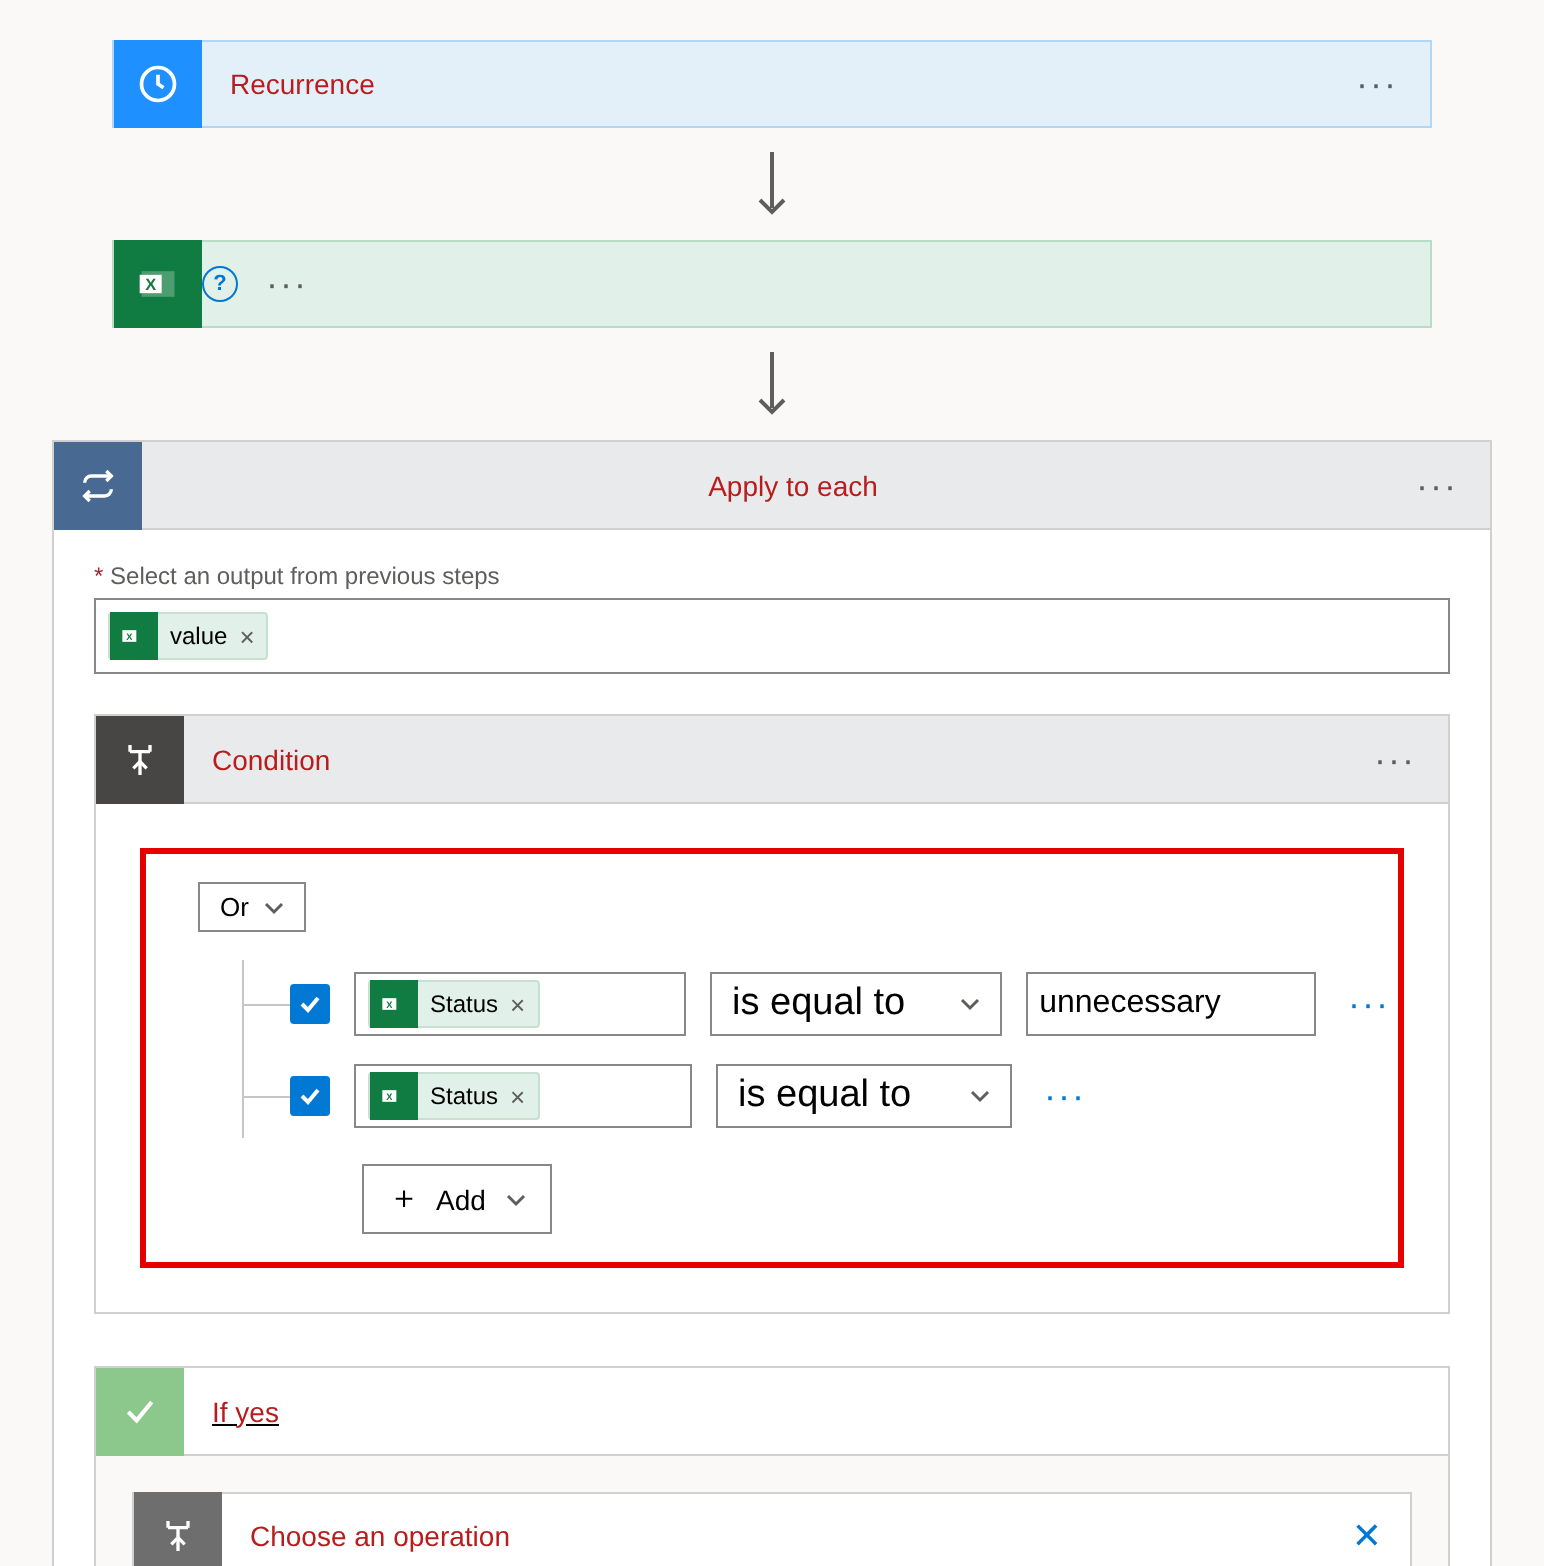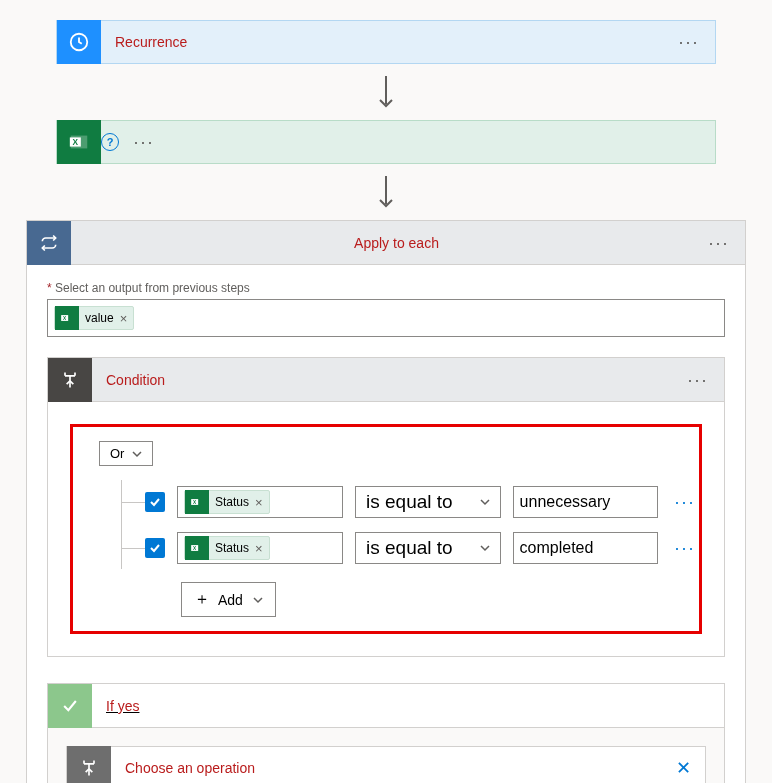--- a/index.html
+++ b/index.html
@@ -333,23 +333,20 @@
                     <span>Status</span>
                     <span class="token-x">×</span>
                   </span>
                 </div>
                 <div class="field-box field-mid">
                   <span>is equal to</span>
                   <svg width="10" height="10" viewBox="0 0 10 10" fill="none" stroke="#605e5c" stroke-width="1.5">
                       <path d="M1 3l4 4 4-4"></path>
                     </svg>
                 </div>
-                <div class="field-box field-right">
-                  <span>completed</span>
-                </div>
                 <span class="row-more">···</span>
               </div>
 
               <div class="add-btn">
                 <span class="plus-icon">＋</span>
                 <span>Add</span>
                 <span class="chevron">
                   <svg width="10" height="10" viewBox="0 0 10 10" fill="none" stroke="#605e5c" stroke-width="1.5">
                       <path d="M1 3l4 4 4-4"></path>
                     </svg>

